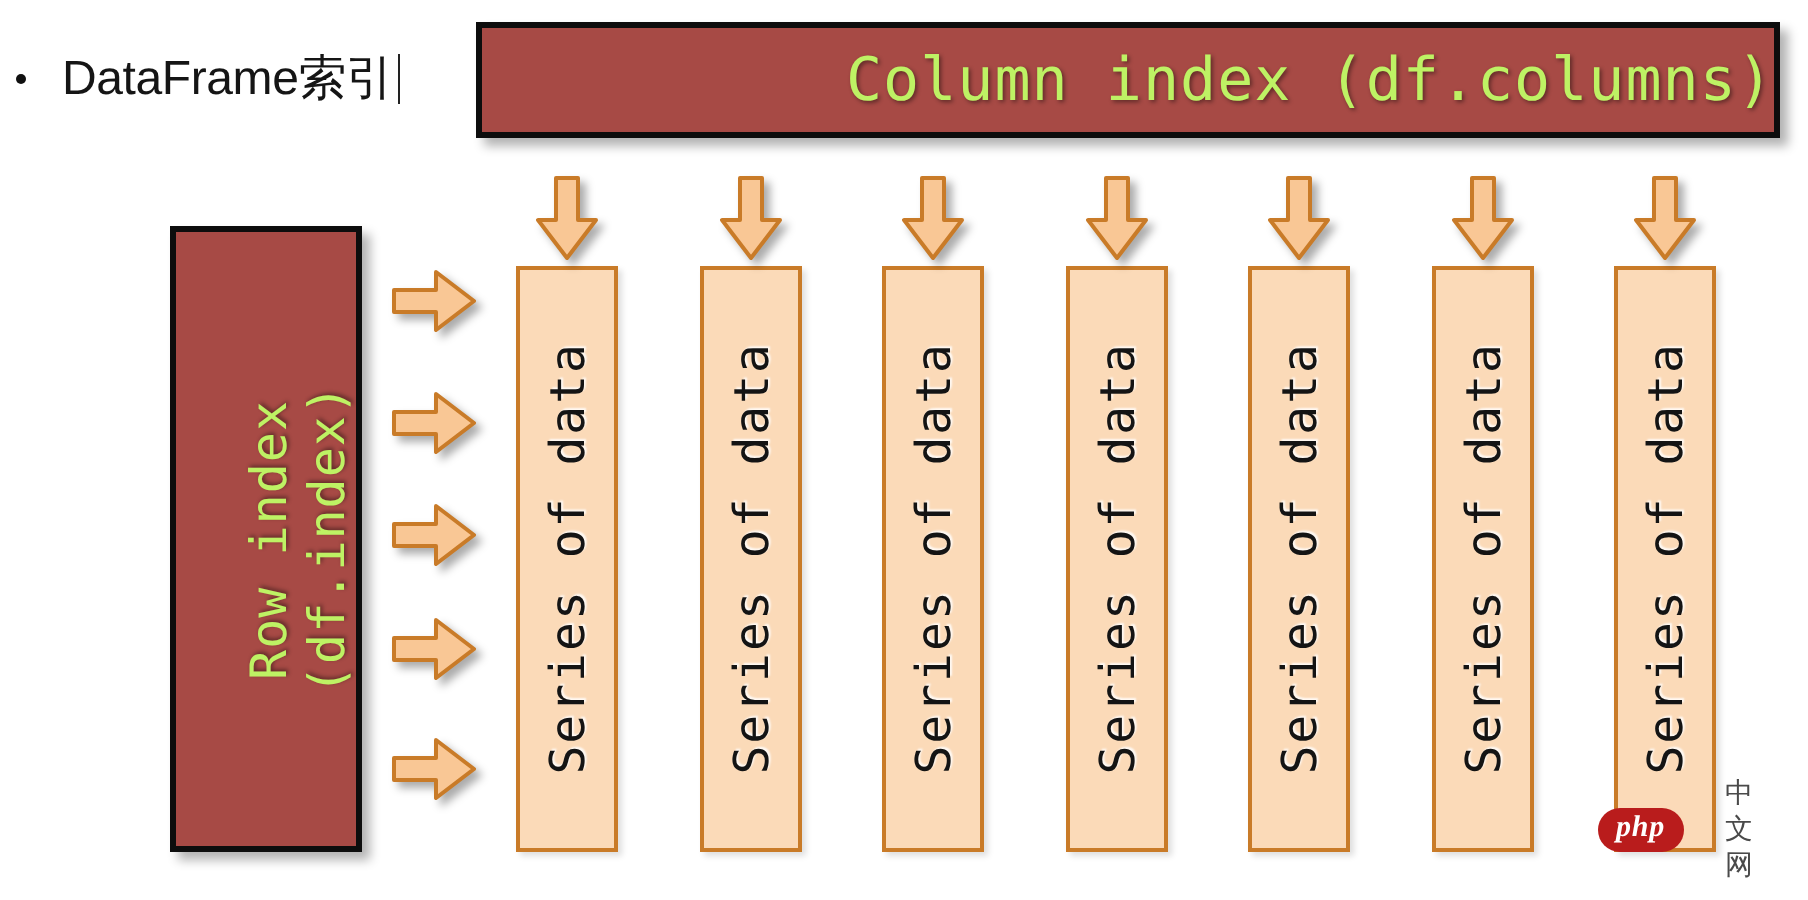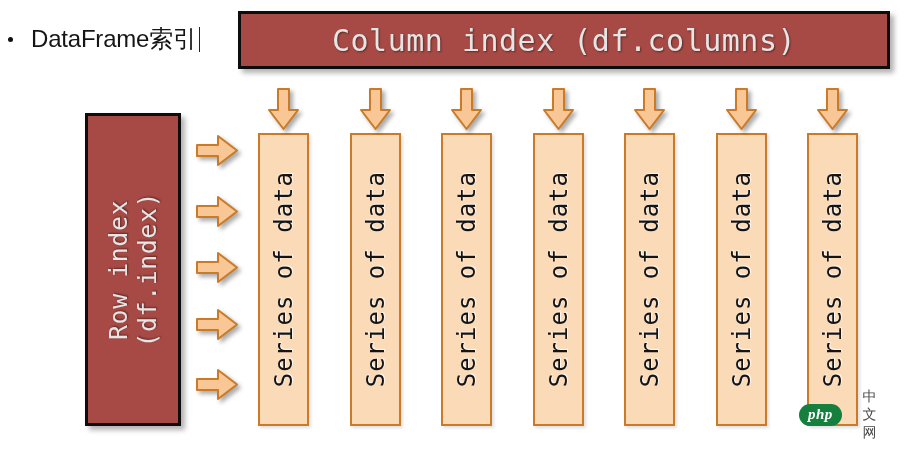--- a/index.html
+++ b/index.html
@@ -56,25 +56,25 @@
     vertical-align: -5px;
   }
 
   
   .redbox {
     position: absolute;
     background: #A74A45;
     border: 3px solid #0d0d0d;
     box-shadow: 4px 4px 5px rgba(0,0,0,0.30);
     box-sizing: border-box;
-    color: #e5e5e5;
+    color: #bef264;
     font-family: "DejaVu Sans Mono", "Liberation Mono", monospace;
     display: flex;
     align-items: center;
-    justify-content: center;
+    justify-content: flex-end;
   }
   #column-header {
     left: 238px;
     top: 11px;
     width: 652px;
     height: 58px;
     font-size: 30px;
     letter-spacing: 0.5px;
     text-shadow: 1px 1px 2px rgba(0,0,0,0.45);
   }
@@ -130,21 +130,21 @@
   
   #watermark {
     position: absolute;
     left: 799px;
     top: 404px;
     display: flex;
     align-items: center;
     height: 22px;
   }
   .wm-php {
-    background: #15803d;
+    background: #b91c1c;
     color: #ffffff;
     font-family: "Liberation Serif", serif;
     font-style: italic;
     font-weight: bold;
     font-size: 15px;
     line-height: 1;
     padding: 3px 9px 4px 9px;
     border-radius: 11px;
     letter-spacing: 0.4px;
   }

